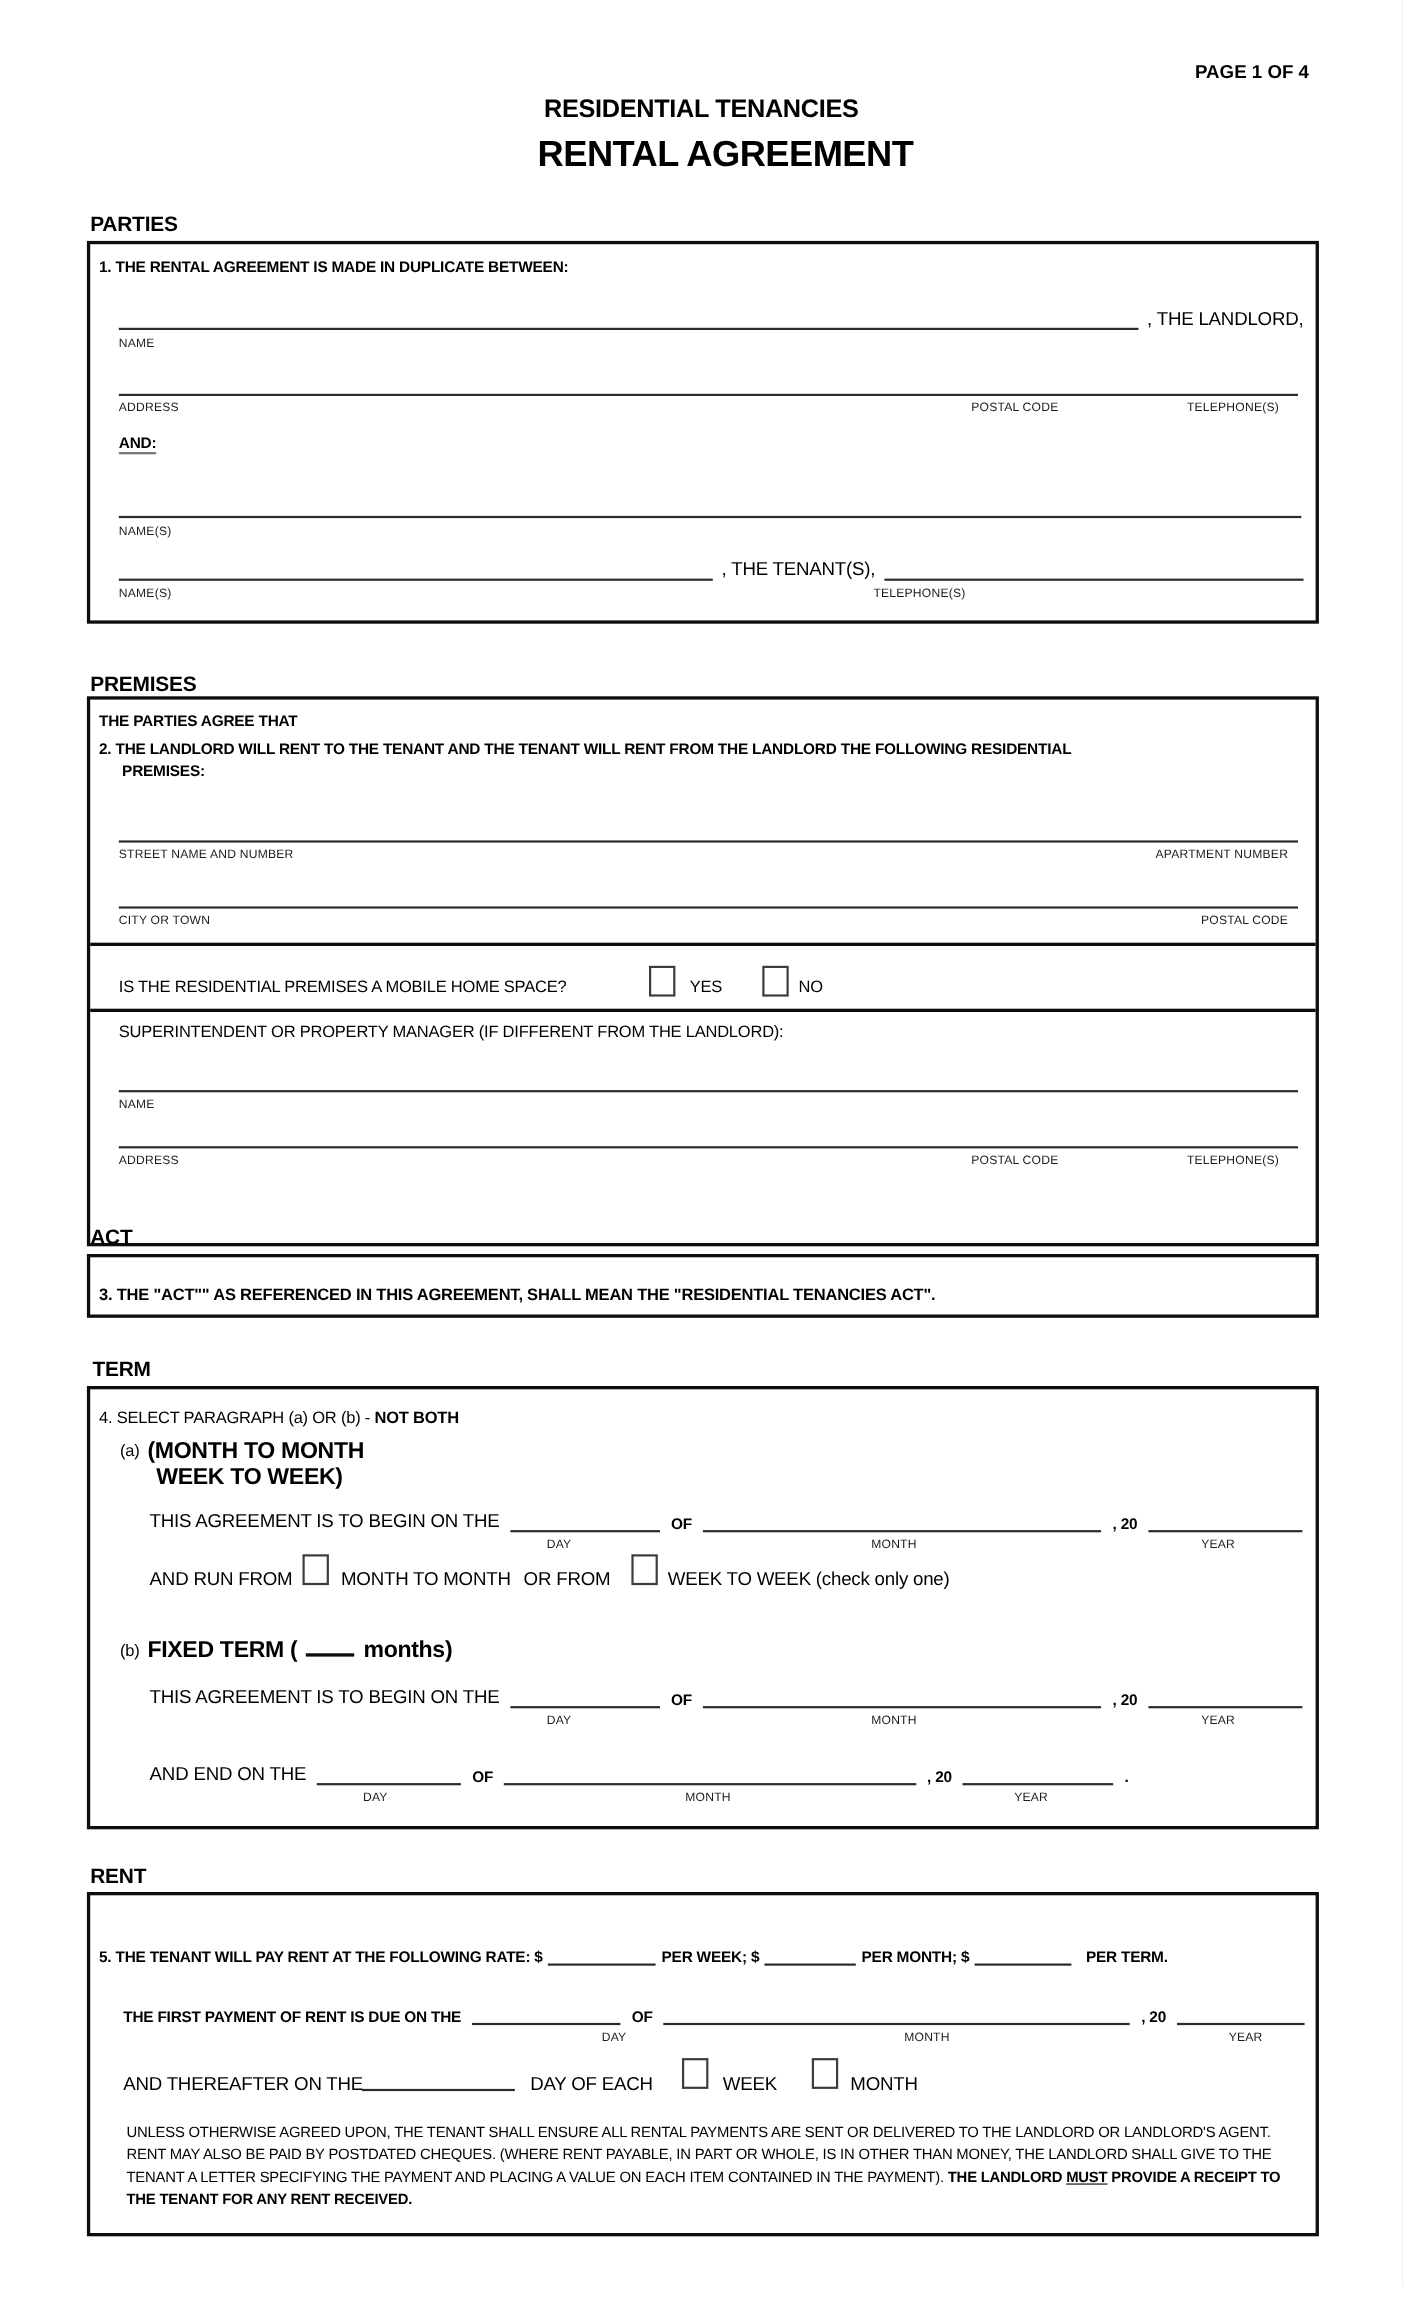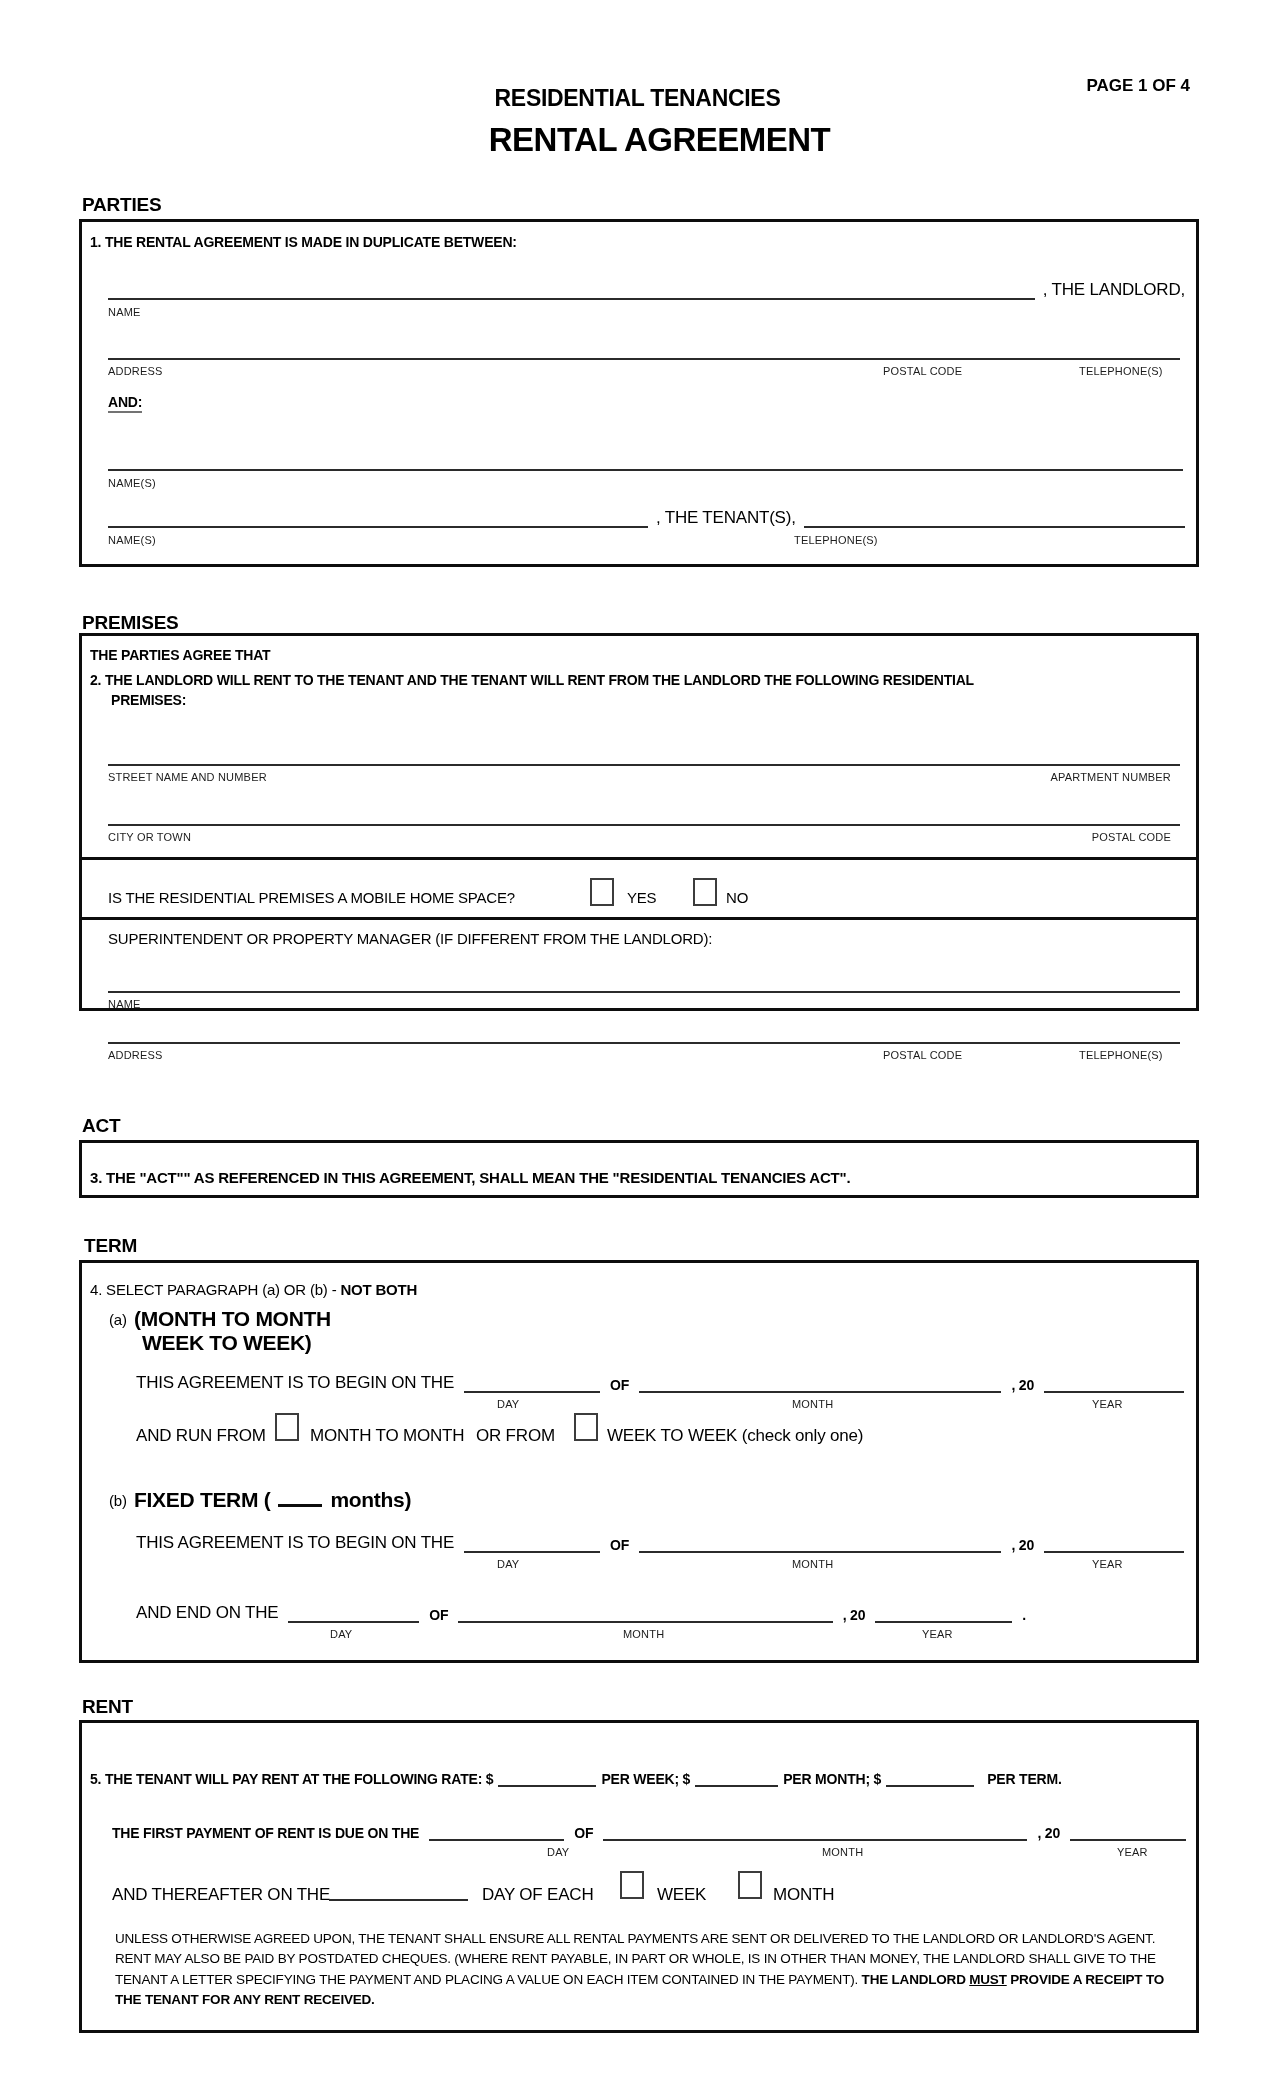--- a/index.html
+++ b/index.html
@@ -18,21 +18,21 @@
   .lbl{font-size:11px;color:#1c1c1c;letter-spacing:0.2px;white-space:nowrap;}
   .subtitle{font-size:21px;font-weight:bold;letter-spacing:-0.3px;line-height:24px;white-space:nowrap;}
   .frow{position:absolute;display:flex;align-items:flex-end;}
   .fline{border-bottom:2px solid #2b2b2b;height:20px;}
   .cbx-abs{position:absolute;width:24px;height:28px;border:2px solid #3c3c3c;box-sizing:border-box;background:#fff;}
   .underl{border-bottom:2px solid #737373;padding-bottom:1px;}
   .blank-b{display:inline-block;width:44px;height:4px;border-bottom:3px solid #0d0d0d;margin:0 8px;}
   .notice{font-size:13.5px;line-height:20.3px;letter-spacing:-0.2px;}
   .nb{font-weight:bold;}
   .nbu{font-weight:bold;text-decoration:underline;}
-  .page-num{position:absolute;font-size:17px;font-weight:bold;letter-spacing:0;margin-top:20px;}
+  .page-num{position:absolute;font-size:17px;font-weight:bold;letter-spacing:0;}
   .title1{position:absolute;left:0;width:100%;text-align:center;font-size:23px;font-weight:bold;letter-spacing:-0.3px;}
   .title2{position:absolute;left:0;width:100%;text-align:center;font-size:33px;font-weight:bold;letter-spacing:-0.5px;}
 </style>
 </head>
 <body>
 
 <div class="page">
 
   <div class="page-num" style="top:56px;left:0;width:1190px;text-align:right;">PAGE 1 OF 4</div>
   <div class="title1" style="top:85px;">RESIDENTIAL TENANCIES</div>
@@ -66,21 +66,21 @@
     <div class="frow" style="left:26px;top:284px;width:1077px;height:22px;gap:8px;">
       <div class="fline" style="width:540px;"></div>
       <span class="reg14">, THE TENANT(S),</span>
       <div class="fline" style="flex:1;"></div>
     </div>
     <div class="abs lbl" style="left:26px;top:312px;">NAME(S)</div>
     <div class="abs lbl" style="left:712px;top:312px;">TELEPHONE(S)</div>
   </div>
 
   <div class="sec-head" style="left:82px;top:612px;">PREMISES</div>
-  <div class="formbox" style="left:79px;top:633px;width:1120px;height:378px;">
+  <div class="formbox" style="left:79px;top:633px;width:1120px;height:500px;">
 
     <div class="abs bold14" style="left:8px;top:11px;">THE PARTIES AGREE THAT</div>
     <div class="abs bold14" style="left:8px;top:36px;">2. THE LANDLORD WILL RENT TO THE TENANT AND THE TENANT WILL RENT FROM THE LANDLORD THE FOLLOWING RESIDENTIAL</div>
     <div class="abs bold14" style="left:29px;top:56px;">PREMISES:</div>
 
     <div class="frow" style="left:26px;top:108px;width:1072px;height:22px;">
       <div class="fline" style="flex:1;"></div>
     </div>
     <div class="abs lbl" style="left:26px;top:135px;">STREET NAME AND NUMBER</div>
     <div class="abs lbl" style="right:25px;top:135px;">APARTMENT NUMBER</div>

